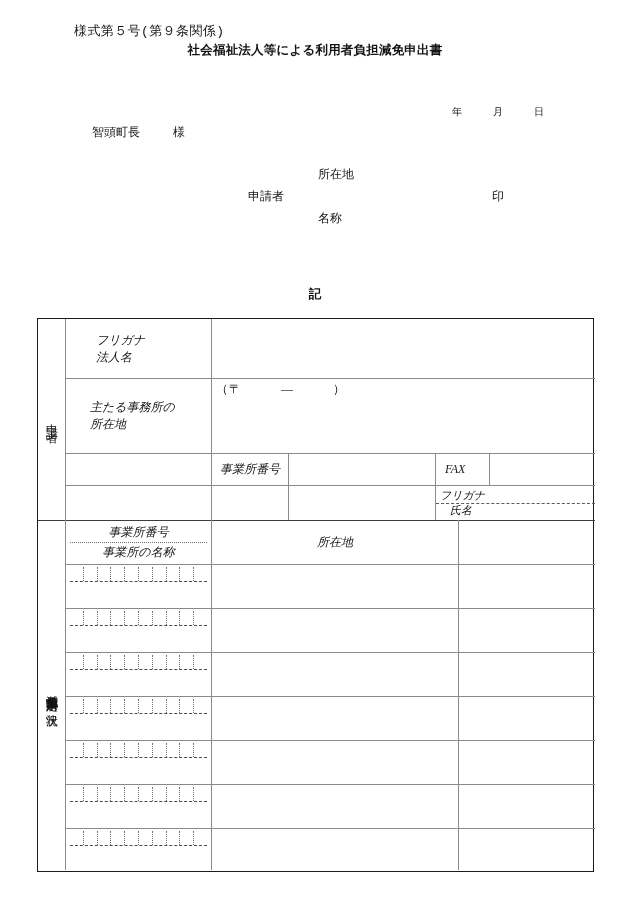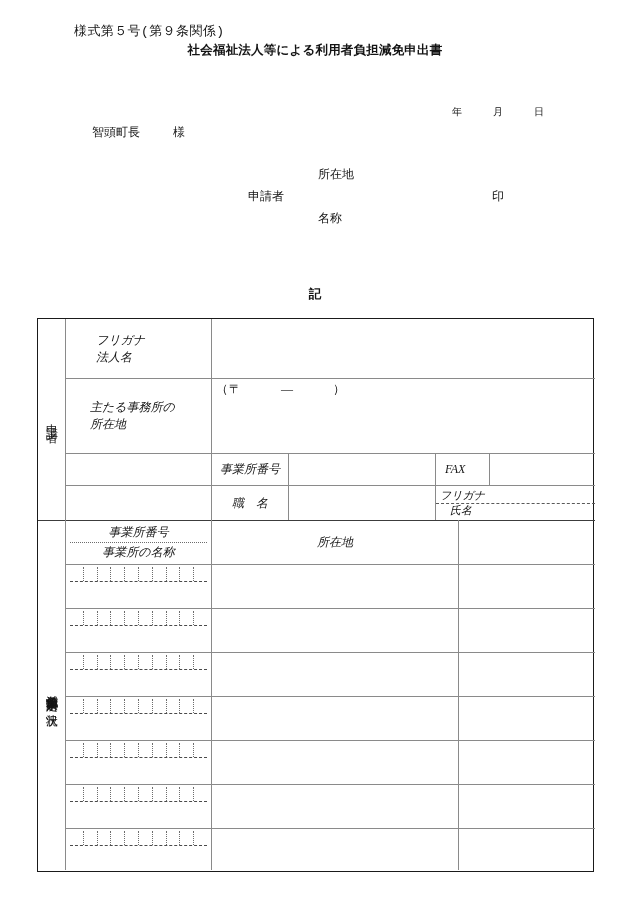--- a/index.html
+++ b/index.html
@@ -276,23 +276,20 @@
 
     <div class="cell ctr" style="left:174px; top:135px; width:76px; height:31px;">
       <span>事業所番号</span>
     </div>
     <div class="cell" style="left:251px; top:135px; width:146px; height:31px;"></div>
     <div class="cell lft" style="left:398px; top:135px; width:53px; height:31px; padding-left:9px;">
       <span>FAX</span>
     </div>
     <div class="cell" style="left:452px; top:135px; width:105px; height:31px;"></div>
 
-    <div class="cell ctr" style="left:174px; top:167px; width:76px; height:34px;">
-      <span>職　名</span>
-    </div>
     <div class="cell" style="left:251px; top:167px; width:146px; height:34px;"></div>
 
     <div class="cell two" style="left:398px; top:167px; width:159px; height:34px; padding-left:4px; line-height:15px; font-size:11px;">
       <span>フリガナ</span>
       <span style="padding-left:10px;">氏名</span>
     </div>
     <div class="dotline" style="left:398px; top:184px; width:159px;"></div>
 
     <div class="vlabel tight" style="left:0; top:202px; width:27px; height:349px;">
       <span class="txt">減免実施予定事業所の状況</span>

